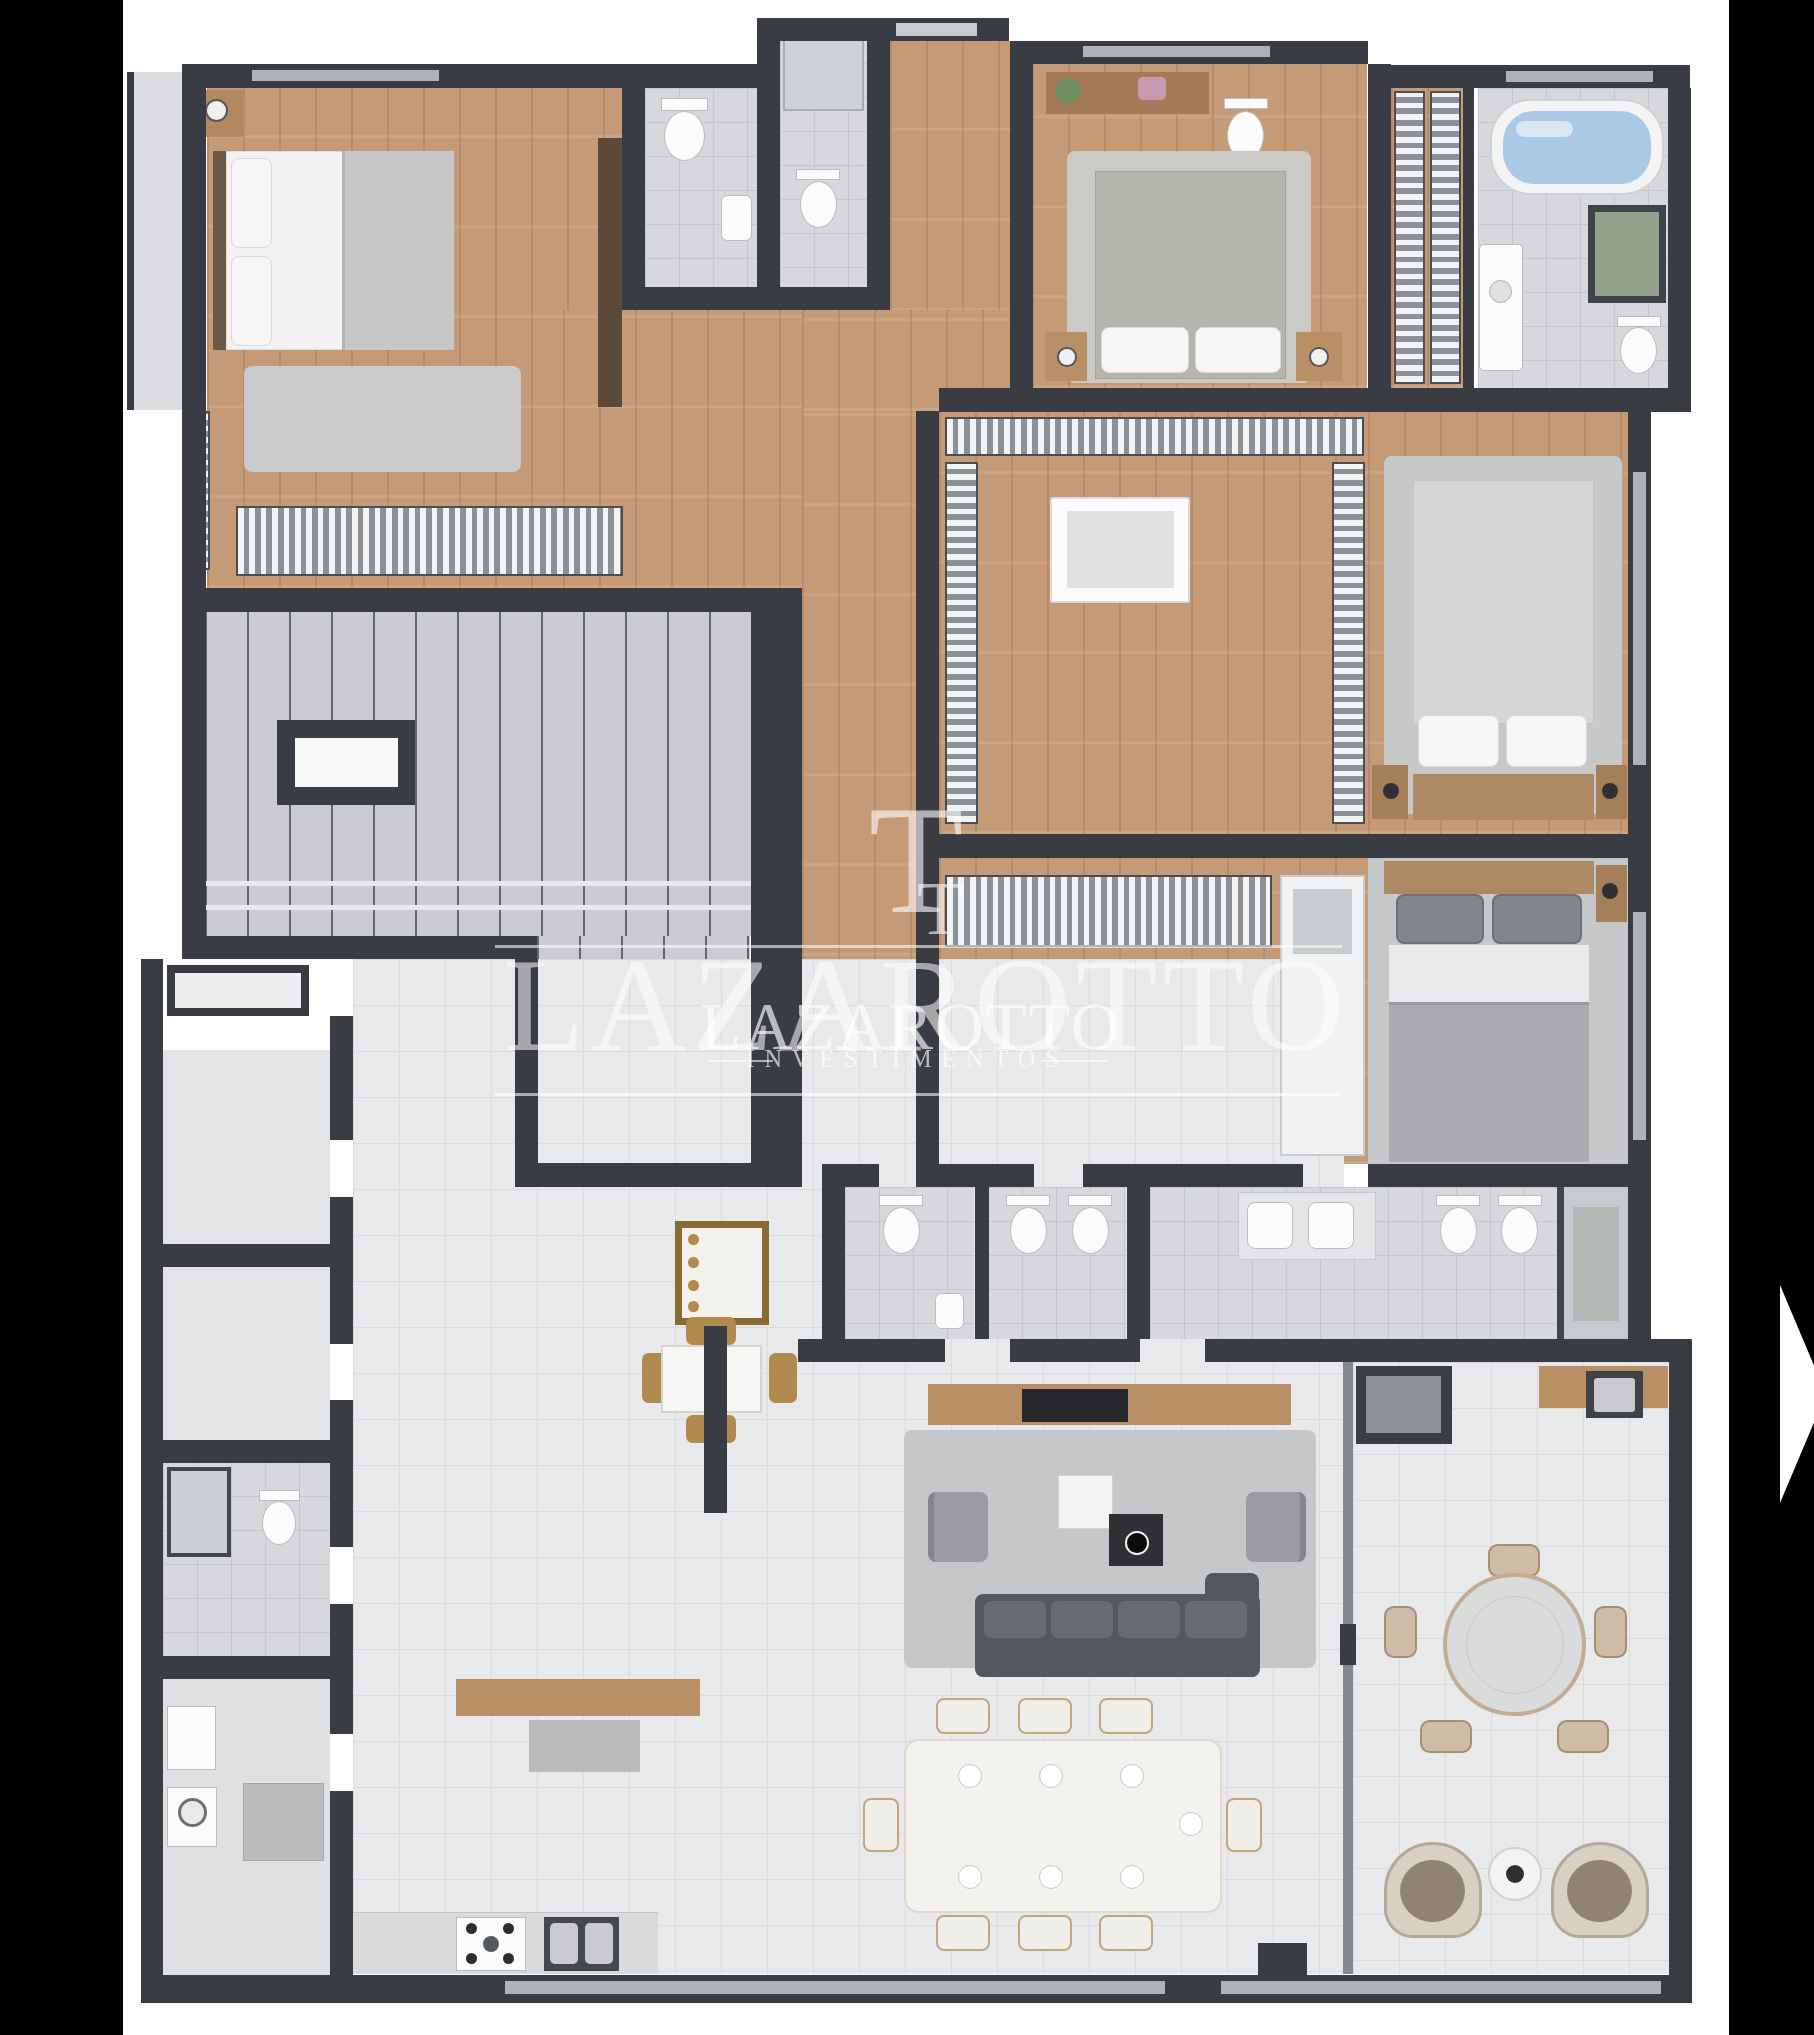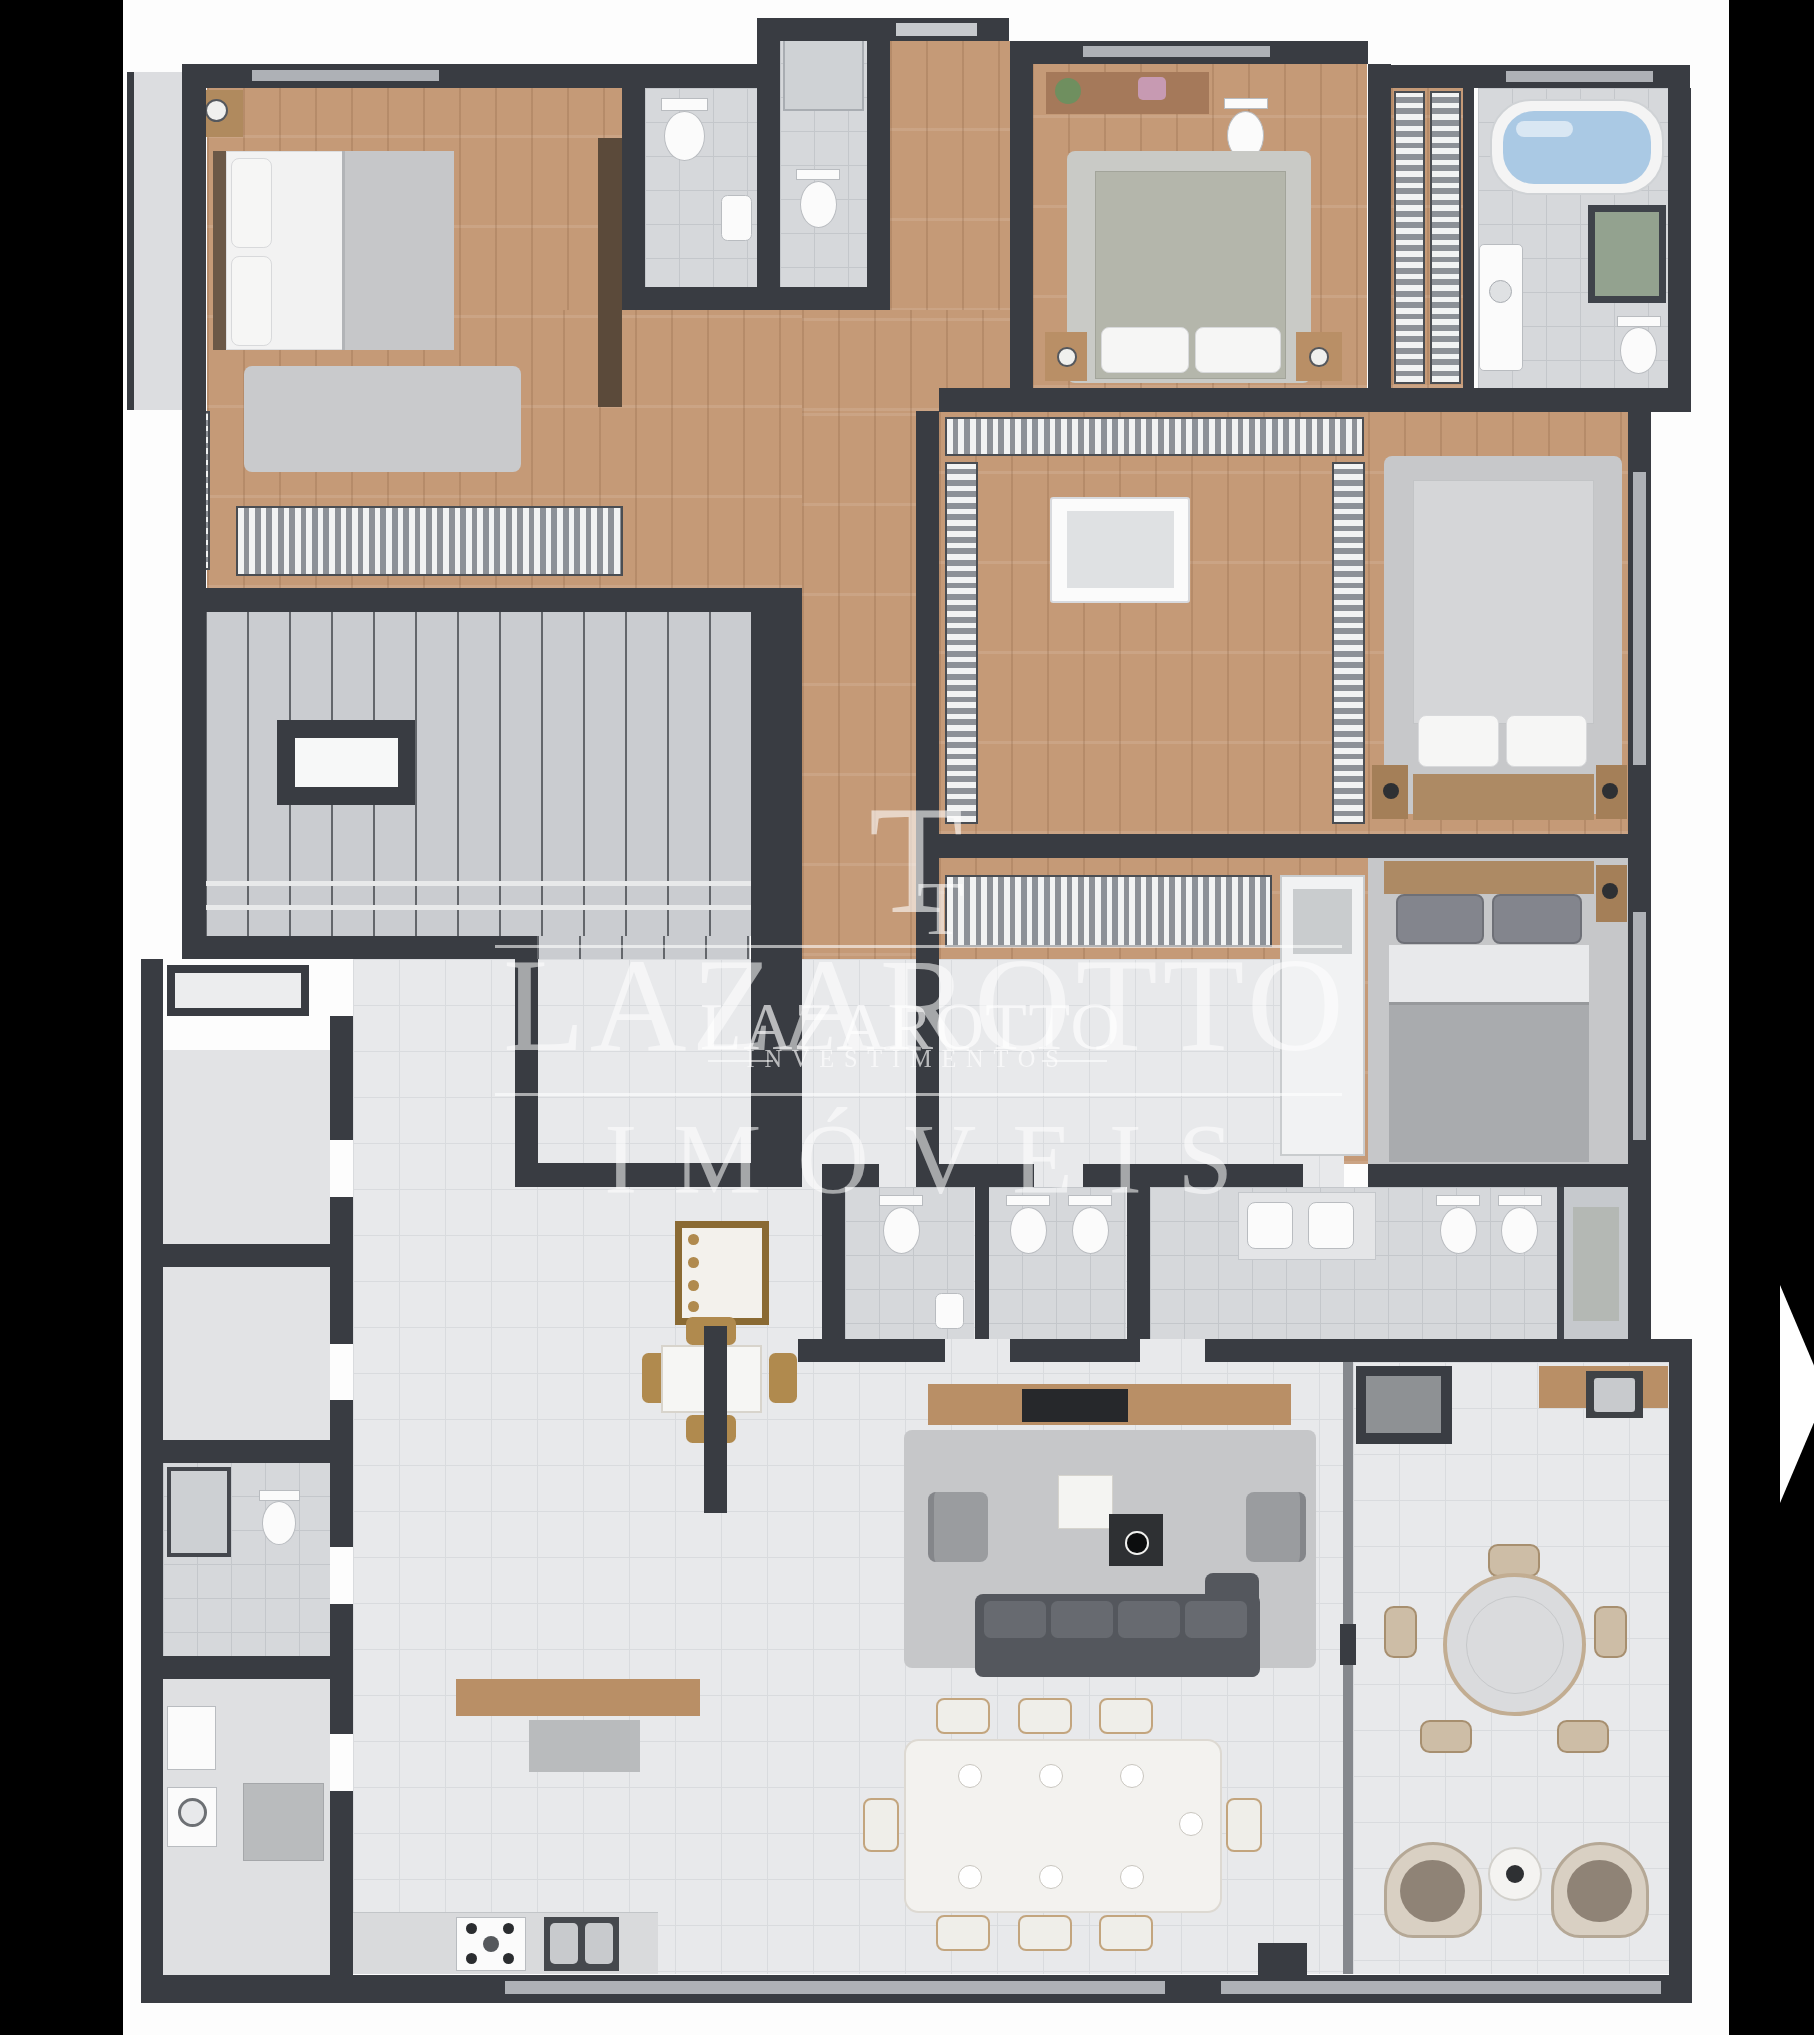--- a/index.html
+++ b/index.html
@@ -319,21 +319,20 @@
   <div class="wall" style="left:1258px;top:1943px;width:49px;height:32px;"></div>
   <div class="wall" style="left:1669px;top:1362px;width:23px;height:640px;"></div>
 
   <div class="wall" style="left:141px;top:1975px;width:1551px;height:28px;"></div>
   <div class="win" style="left:505px;top:1981px;width:660px;height:13px;"></div>
   <div class="win" style="left:1221px;top:1981px;width:440px;height:13px;"></div>
 
   <div class="wmline" style="left:495px;top:945px;width:847px;height:3.3px;"></div>
   <div class="wm" style="left:503px;top:938px;width:831px;font-size:134px;letter-spacing:4.9px;">LAZAROTTO</div>
   <div class="wmline" style="left:495px;top:1093px;width:847px;height:3.3px;"></div>
-  <div class="wm" style="left:570px;top:1109px;width:733px;font-size:99px;letter-spacing:36px;">IMÓVEIS</div>
 
   <div class="wm" style="left:847px;top:783px;width:138px;font-size:155px;color:rgba(255,255,255,.6);">T</div>
   <div class="wm" style="left:904px;top:870px;width:73px;font-size:77px;color:rgba(255,255,255,.6);">T</div>
   <div class="wm" style="left:700px;top:992px;width:415px;font-size:68px;letter-spacing:1.6px;color:rgba(255,255,255,.65);">LAZAROTTO</div>
   <div class="wmline" style="left:708px;top:1060px;width:65px;height:2.4px;"></div>
   <div class="wm" style="left:700px;top:1047px;width:415px;font-size:24.4px;letter-spacing:9.8px;color:rgba(255,255,255,.65);">INVESTIMENTOS</div>
   <div class="wmline" style="left:1042px;top:1060px;width:65px;height:2.4px;"></div>
 
   <div class="bar" style="left:0px;width:123px;"></div>
   <div class="bar" style="left:1729px;width:85px;"></div>

